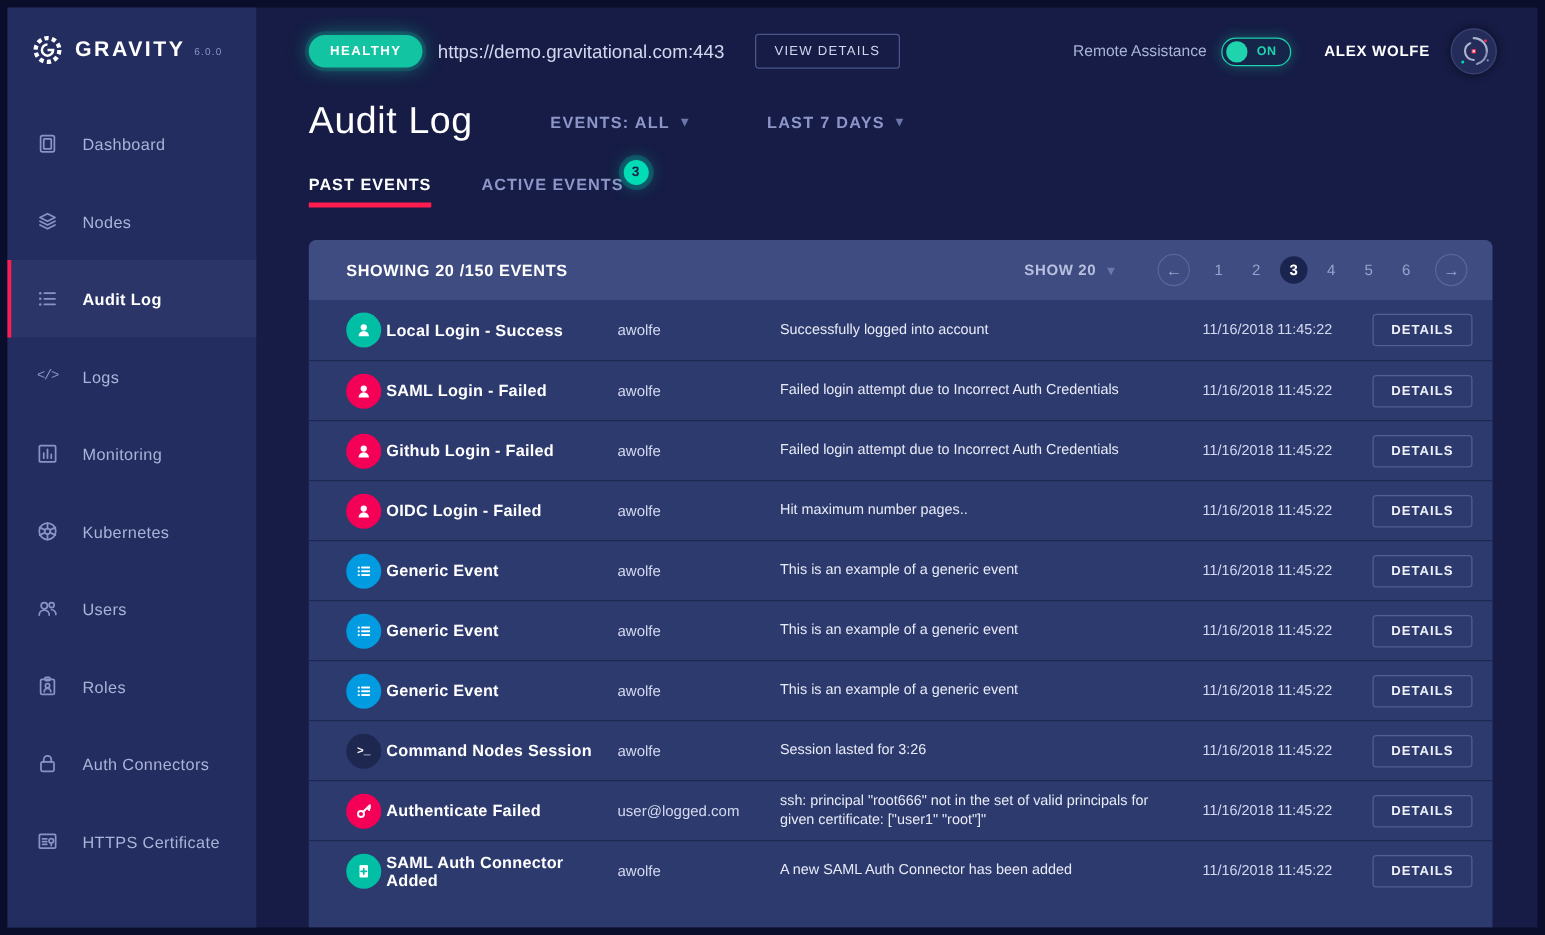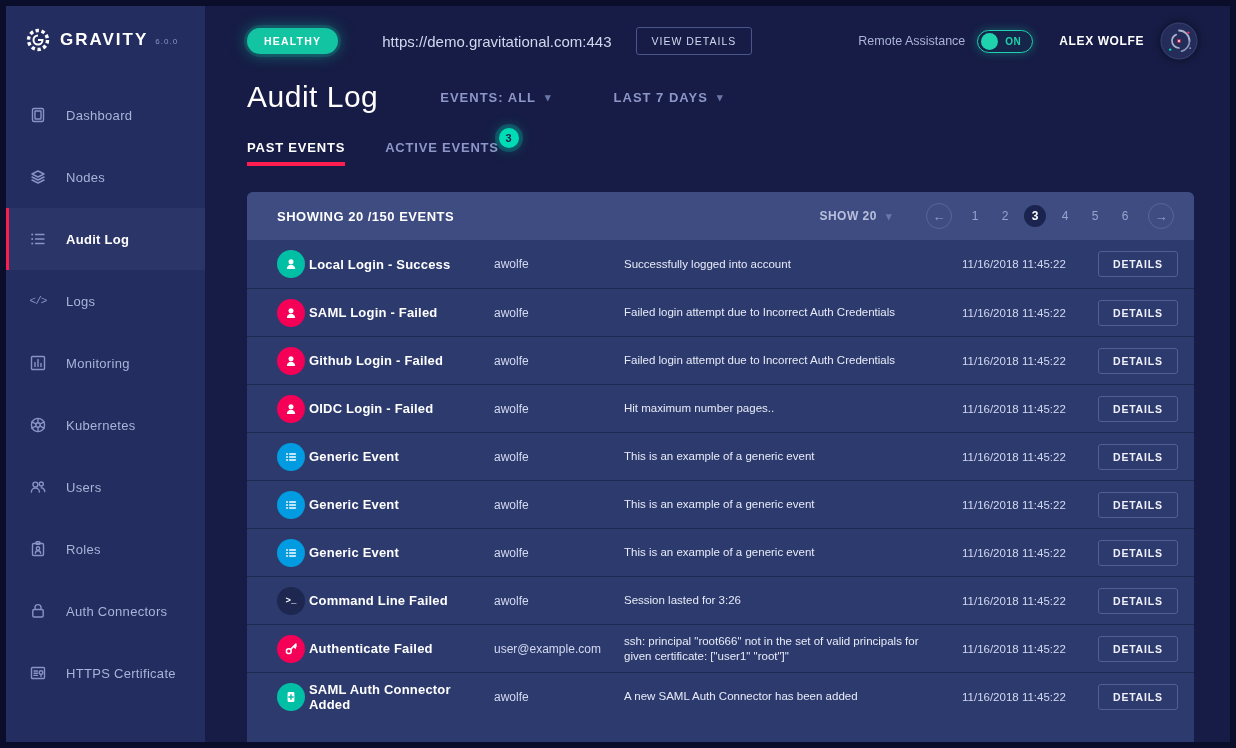--- a/index.html
+++ b/index.html
@@ -37,21 +37,21 @@
   .side-item.active::before{content:"";position:absolute;left:0;top:0;bottom:0;width:3px;background:var(--accent);}
   .side-item.active .lbl{color:#fff;font-weight:bold;}
   .logs-glyph{font-family:"Liberation Mono",monospace;font-size:11px;color:#8a93c4;letter-spacing:-1px;}
 
   
   .main{flex:1;display:flex;flex-direction:column;overflow:hidden;}
   .topbar{display:flex;align-items:center;padding:16px 32px 0 42px;flex-shrink:0;}
   .badge-health{background:#13c4a3;color:#fff;font-size:10.5px;font-weight:bold;letter-spacing:1.2px;
     padding:7px 17px;border-radius:15px;border:none;cursor:pointer;
     box-shadow:0 0 0 3px rgba(19,196,163,.18),0 0 16px rgba(19,196,163,.55);}
-  .cluster-url{color:#d2d7ef;font-size:15px;margin-left:44px;}
+  .cluster-url{color:#d2d7ef;font-size:15px;margin-left:12px;}
   .btn-outline{border:1px solid #4a5689;background:transparent;color:#d2d7ef;font-size:10.5px;
     letter-spacing:1px;padding:7px 15px;border-radius:3px;margin-left:24px;cursor:pointer;}
   .top-spacer{flex:1;}
   .ra-label{color:var(--txt-dim);font-size:12.5px;}
   .toggle{width:56px;height:23px;border:1px solid var(--teal);border-radius:13px;display:flex;align-items:center;
     margin:0 26px 0 12px;cursor:pointer;box-shadow:0 0 10px rgba(31,211,174,.35);background:rgba(31,211,174,.06);}
   .knob{width:17px;height:17px;border-radius:50%;background:var(--teal);margin-left:3px;flex-shrink:0;}
   .toggle-label{color:var(--teal);font-size:10px;font-weight:bold;letter-spacing:.5px;margin-left:7px;}
   .user-name{color:#fff;font-size:12px;font-weight:bold;letter-spacing:.6px;margin-right:16px;}
   .avatar{width:38px;height:38px;border-radius:50%;cursor:pointer;box-shadow:0 0 8px rgba(0,0,0,.45);}
@@ -410,40 +410,40 @@
        <div class="c3 cell-date">11/16/2018 11:45:22</div>
        <div class="c4">
          <button class="btn-details">DETAILS</button>
        </div>
      </div>
           <div class="row">
        <div class="c0 cell-event">
          <span class="evt-icon" style="background:#1d2750">
                 <span class="term-glyph">&gt;_</span>
               </span>
-         <span class="evt-name">Command Line Failed</span>
+         <span class="evt-name">Command Nodes Session</span>
        </div>
        <div class="c1 cell-user">awolfe</div>
        <div class="c2 cell-desc">Session lasted for 3:26</div>
        <div class="c3 cell-date">11/16/2018 11:45:22</div>
        <div class="c4">
          <button class="btn-details">DETAILS</button>
        </div>
      </div>
           <div class="row">
        <div class="c0 cell-event">
          <span class="evt-icon" style="background:#f50057">
                 <svg viewBox="0 0 14 14">
                   <circle cx="4.8" cy="9.2" r="2.4" stroke="#fff" stroke-width="1.5" fill="none"></circle>
                   <path d="M6.6 7.4 L11.9 2.1 M11.9 2.1 v2.3 M9.7 4.3 l1.7 1.7" stroke="#fff" stroke-width="1.5" fill="none" stroke-linecap="round"></path>
                 </svg>
               </span>
          <span class="evt-name">Authenticate Failed</span>
        </div>
-       <div class="c1 cell-user">user@example.com</div>
+       <div class="c1 cell-user">user@logged.com</div>
        <div class="c2 cell-desc">ssh: principal "root666" not in the set of valid principals for given certificate: ["user1" "root"]"</div>
        <div class="c3 cell-date">11/16/2018 11:45:22</div>
        <div class="c4">
          <button class="btn-details">DETAILS</button>
        </div>
      </div>
           <div class="row">
        <div class="c0 cell-event">
          <span class="evt-icon" style="background:#00bfa5">
                 <svg viewBox="0 0 14 14">

